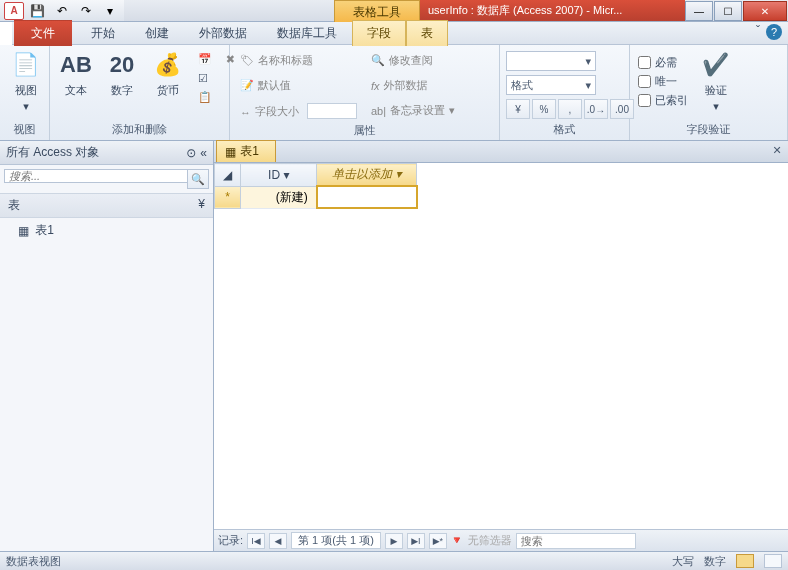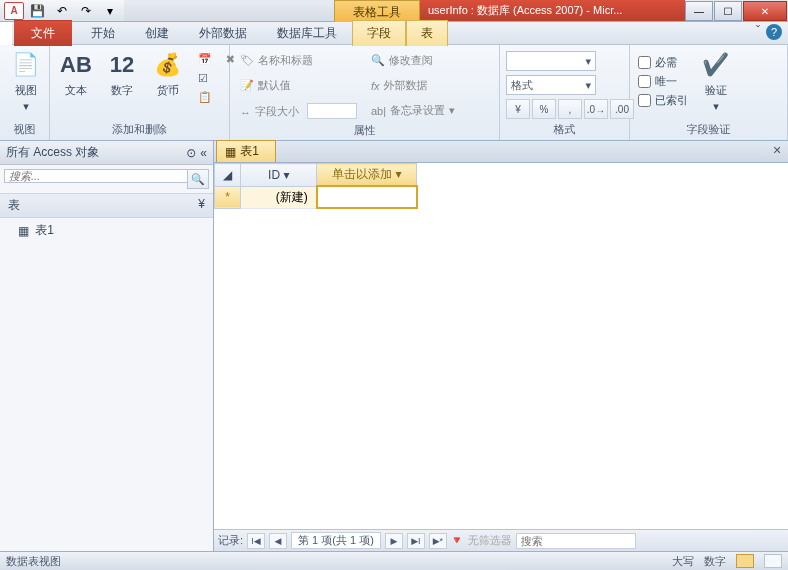--- a/index.html
+++ b/index.html
@@ -50,21 +50,21 @@
 .nav-item { padding: 4px 8px 4px 18px; font-size: 12px; color: #3a4a60; display: flex; align-items: center; gap: 6px; }
 
 .content { flex: 1; display: flex; flex-direction: column; background: #fff; }
 .doc-tabs { height: 22px; background: linear-gradient(#e3e9f2,#cfd8e4); border-bottom: 1px solid #9fb1c9; display: flex; align-items: flex-end; position: relative; }
 .doc-tab { background: linear-gradient(#fdeec0,#f6d98a); border: 1px solid #c89a3a; border-bottom: none; padding: 2px 16px 2px 8px; font-size: 12px; color: #4a3800; display: flex; align-items: center; gap: 4px; margin-left: 2px; }
 .doc-close { position: absolute; right: 4px; top: 3px; width: 14px; height: 14px; font-size: 11px; color: #4a5a70; text-align: center; }
 
 .grid { flex: 1; overflow: auto; background: #fff; position: relative; }
 .grid table { border-collapse: collapse; font-size: 12px; }
 .grid th { background: linear-gradient(#f5f8fc,#e4ebf4); border: 1px solid #c3cfdd; padding: 2px 8px; font-weight: normal; color: #3a4a60; }
-.grid th.add { background: linear-gradient(#fdf0c8,#f6d98a); color: #8a6c10; }
+.grid th.add { background: linear-gradient(#fdf0c8,#f6d98a); color: #8a6c10; font-style: italic; }
 .grid td { border: 1px solid #e3e9f2; padding: 2px 8px; }
 .grid .rowhead { width: 18px; background: linear-gradient(#f5f8fc,#e4ebf4); border: 1px solid #c3cfdd; text-align: center; }
 .grid .newrow .rowhead { color: #a87c00; background: linear-gradient(#fdf0c8,#f6d98a); }
 .grid .cell-id { background: #fdf5dd; text-align: right; width: 76px; }
 .grid .cell-add { border: 2px solid #d6a62c; background: #fff; width: 100px; }
 
 .recnav { height: 22px; background: linear-gradient(#eef2f7,#dce3ed); border-top: 1px solid #b7c4d6; display: flex; align-items: center; font-size: 11px; color: #4a5a70; padding: 0 4px; gap: 4px; }
 .recnav .nb { width: 18px; height: 16px; border: 1px solid #c3cfdd; background: #f5f8fc; display: flex; align-items: center; justify-content: center; font-size: 9px; }
 .recnav .info { padding: 0 6px; border: 1px solid #c3cfdd; background: #fff; }
 .recnav .dis { color: #aaa; }
@@ -122,21 +122,21 @@
     <div class="rgroup-label">视图</div>
   </div>
 
   <div class="rgroup" style="width:180px;">
     <div class="rgroup-body">
       <div class="big-btn">
           <div class="ic" style="font-weight:bold;">AB</div>
           <span>文本</span>
         </div>
       <div class="big-btn">
-          <div class="ic" style="font-weight:bold;">12</div>
+          <div class="ic" style="font-weight:bold;">20</div>
           <span>数字</span>
         </div>
       <div class="big-btn">
           <div class="ic">💰</div>
           <span>货币</span>
         </div>
       <div class="small-row">
         <div class="small-btn enabled">
             <span>📅</span>
           </div>

